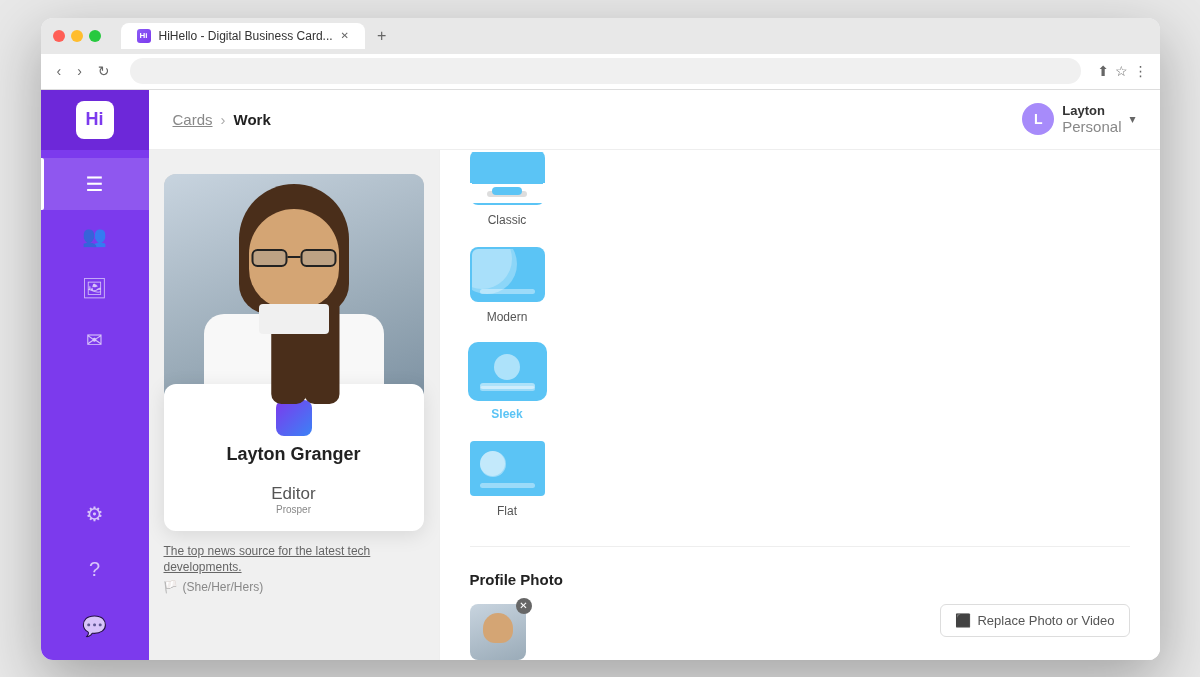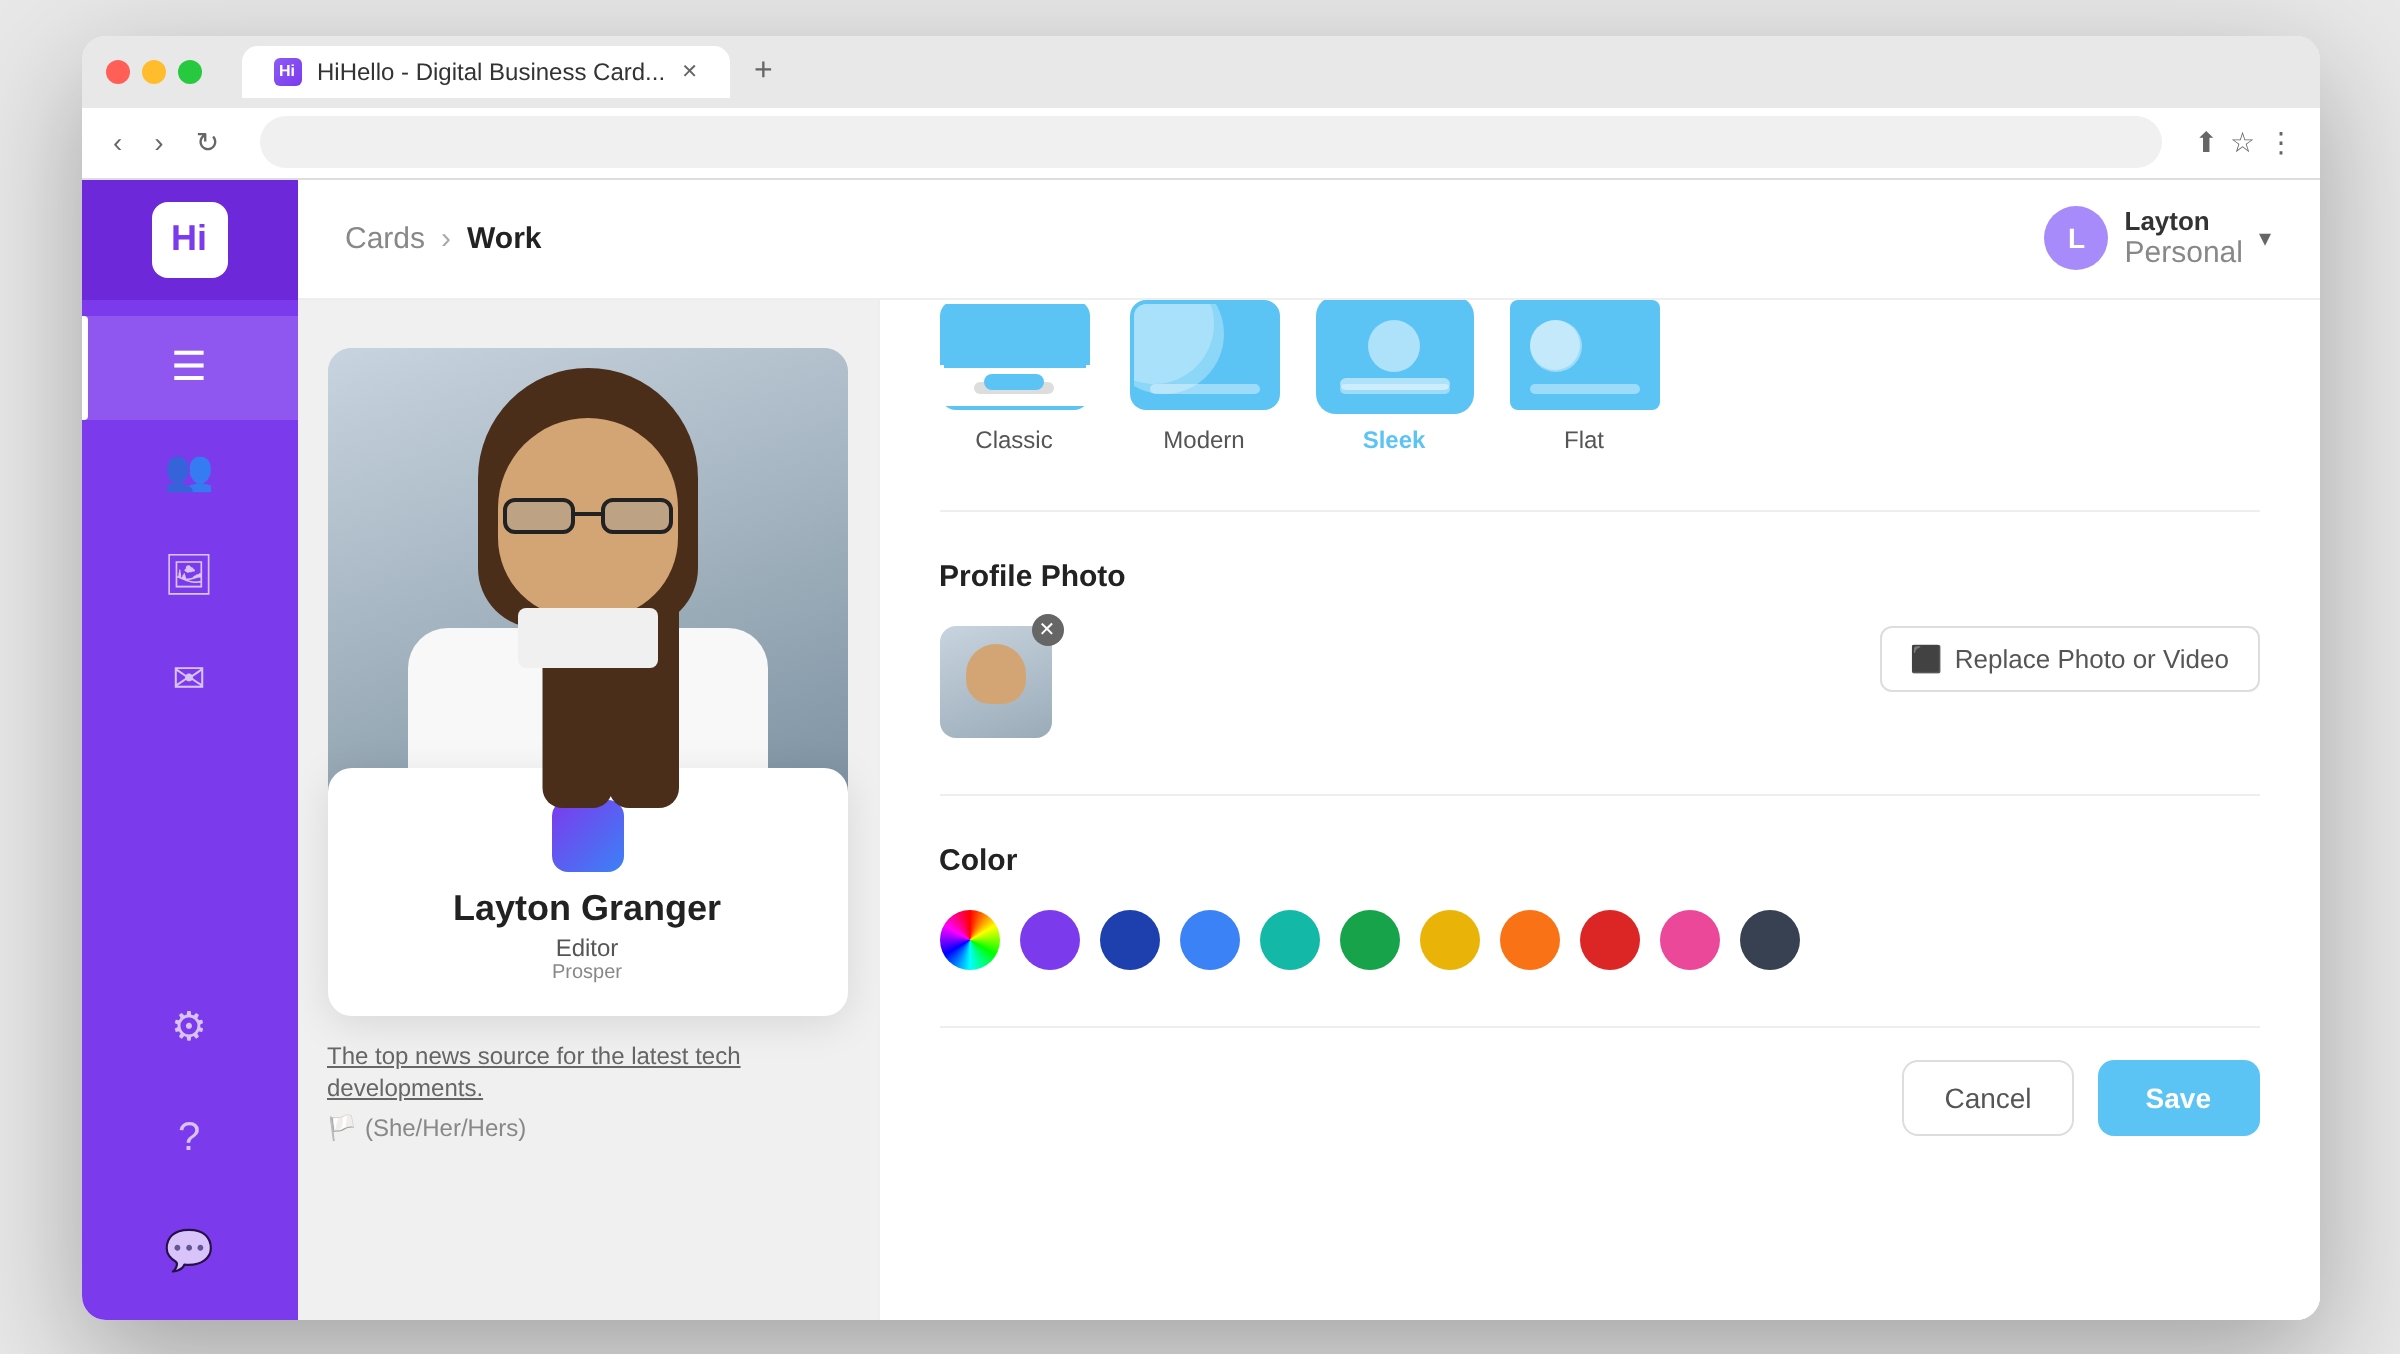--- a/index.html
+++ b/index.html
@@ -158,21 +158,21 @@
       padding: 0 24px;
       border-bottom: 1px solid #eee;
       justify-content: space-between;
     }
     .breadcrumb {
       display: flex;
       align-items: center;
       gap: 8px;
       font-size: 15px;
     }
-    .breadcrumb-link { color: #888; cursor: pointer; }
+    .breadcrumb-link { color: #888; cursor: pointer; text-decoration: underline; }
     .breadcrumb-sep { color: #aaa; }
     .breadcrumb-current { font-weight: 600; color: #222; }
     .user-menu {
       display: flex;
       align-items: center;
       gap: 8px;
       cursor: pointer;
     }
     .user-avatar {
       width: 32px; height: 32px;
@@ -222,21 +222,21 @@
       box-shadow: 0 4px 20px rgba(0,0,0,0.1);
       text-align: center;
     }
     .card-logo {
       width: 36px; height: 36px;
       background: linear-gradient(135deg, #7c3aed, #3b82f6);
       border-radius: 8px;
       margin: 0 auto 8px;
     }
     .card-name { font-size: 18px; font-weight: 700; color: #222; }
-    .card-title { font-size: 12px; color: #555; margin-top: 2px; }
+    .card-title { font-size: 17px; color: #555; margin-top: 19px; }
     .card-company { font-size: 10px; color: #888; }
     .card-bio {
       font-size: 12px;
       color: #666;
       margin-top: 12px;
       line-height: 1.4;
       text-align: left;
     }
     .card-pronouns {
       font-size: 12px;
@@ -281,20 +281,21 @@
 
     
     .section { margin-bottom: 28px; }
     .section-title { font-size: 15px; font-weight: 600; color: #222; margin-bottom: 16px; }
 
     
     .design-options {
       display: flex;
       gap: 20px;
       align-items: flex-start;
+      flex-direction: column;
     }
     .design-option {
       display: flex;
       flex-direction: column;
       align-items: center;
       gap: 8px;
       cursor: pointer;
     }
     .design-card {
       width: 75px; height: 55px;

